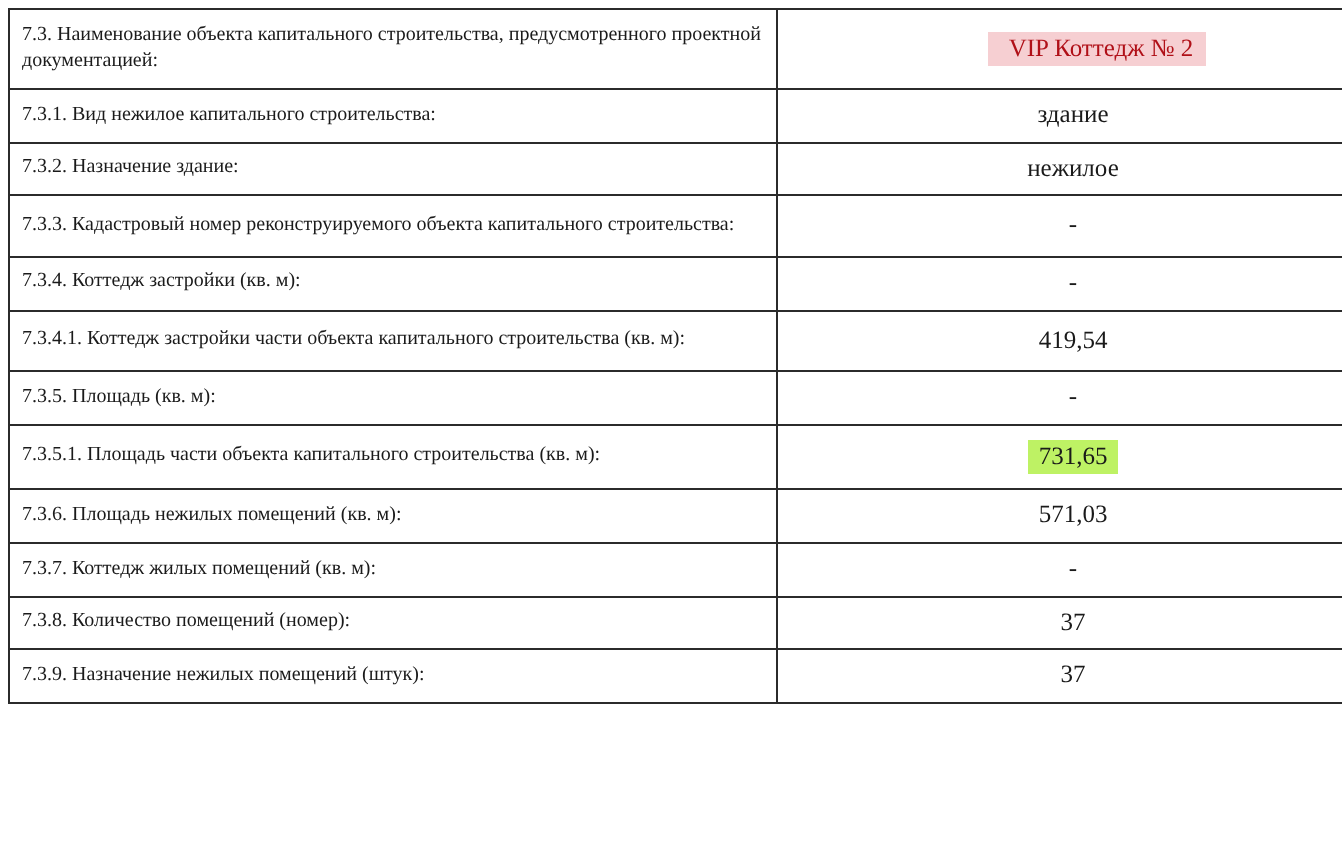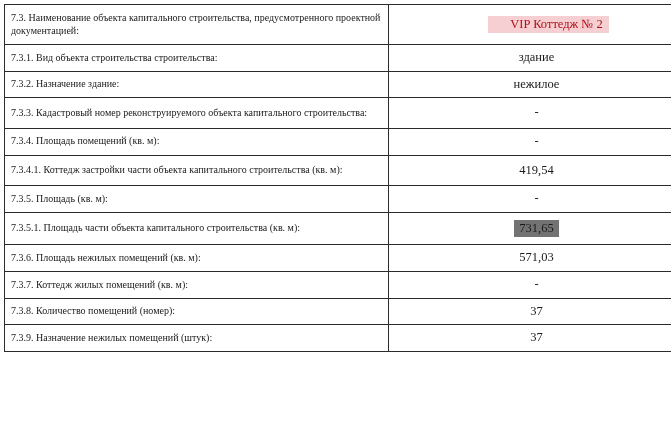--- a/index.html
+++ b/index.html
@@ -33,54 +33,54 @@
   }
   .doc-table td.value {
     width: 283px;
     text-align: center;
     font-size: 12.5px;
   }
   .doc-table tr.tall td { padding-top: 7px; padding-bottom: 7px; }
   .hl-red {
     background: #f6cfd2;
     color: #b01018;
-    padding: 1px 6px 1px 22px;
+    padding: 1px 6px 1px 10px;
     display: inline-block;
     margin-left: 24px;
   }
   .hl-pink {
-    background: #737373;
+    background: #bef264;
     color: #1a1a1a;
     padding: 1px 5px;
     display: inline-block;
   }
 </style>
 </head>
 <body>
 
 <table class="doc-table">
   <tbody>
       <tr class="tall">
         <td class="label">7.3. Наименование объекта капитального строительства, предусмотренного проектной документацией:</td>
         <td class="value"><span class="hl-red">VIP Коттедж № 2</span></td>
       </tr>
       <tr>
-        <td class="label">7.3.1. Вид объекта строительства строительства:</td>
+        <td class="label">7.3.1. Вид нежилое капитального строительства:</td>
         <td class="value">здание</td>
       </tr>
       <tr>
         <td class="label">7.3.2. Назначение здание:</td>
         <td class="value">нежилое</td>
       </tr>
       <tr class="tall">
         <td class="label">7.3.3. Кадастровый номер реконструируемого объекта капитального строительства:</td>
         <td class="value">-</td>
       </tr>
       <tr>
-        <td class="label">7.3.4. Площадь помещений (кв. м):</td>
+        <td class="label">7.3.4. Коттедж застройки (кв. м):</td>
         <td class="value">-</td>
       </tr>
       <tr class="tall">
         <td class="label">7.3.4.1. Коттедж застройки части объекта капитального строительства (кв. м):</td>
         <td class="value">419,54</td>
       </tr>
       <tr>
         <td class="label">7.3.5. Площадь (кв. м):</td>
         <td class="value">-</td>
       </tr>

